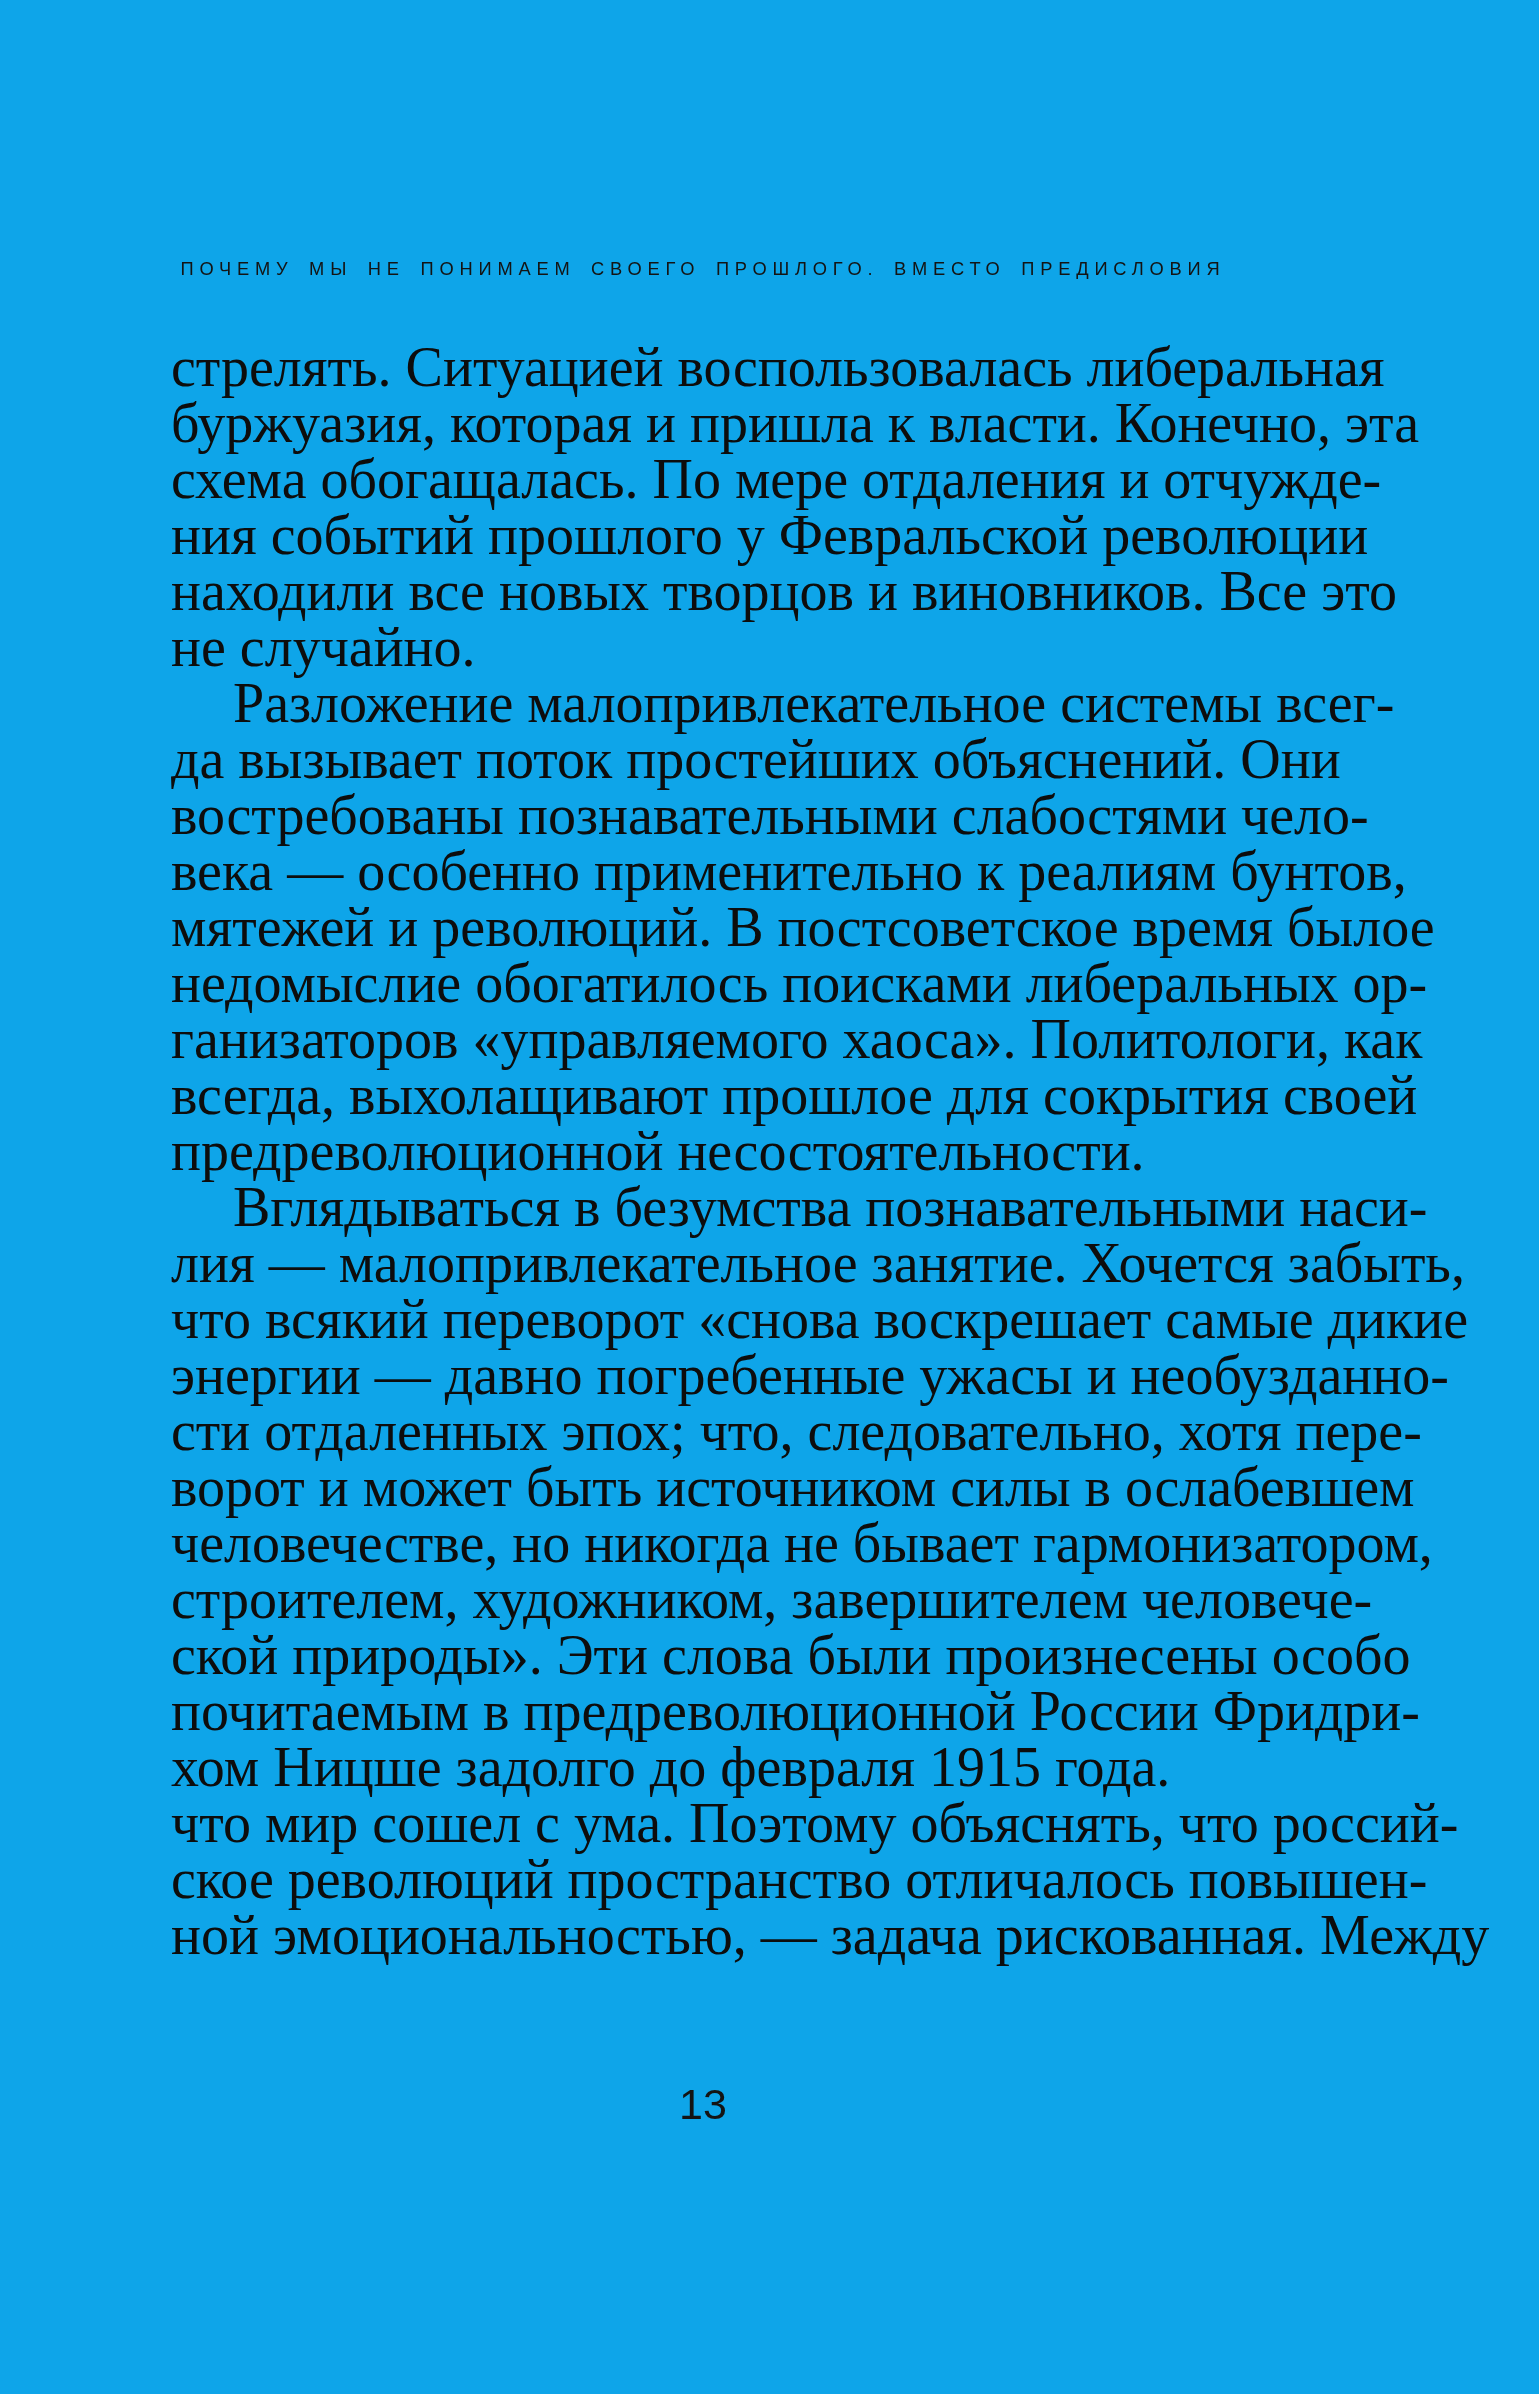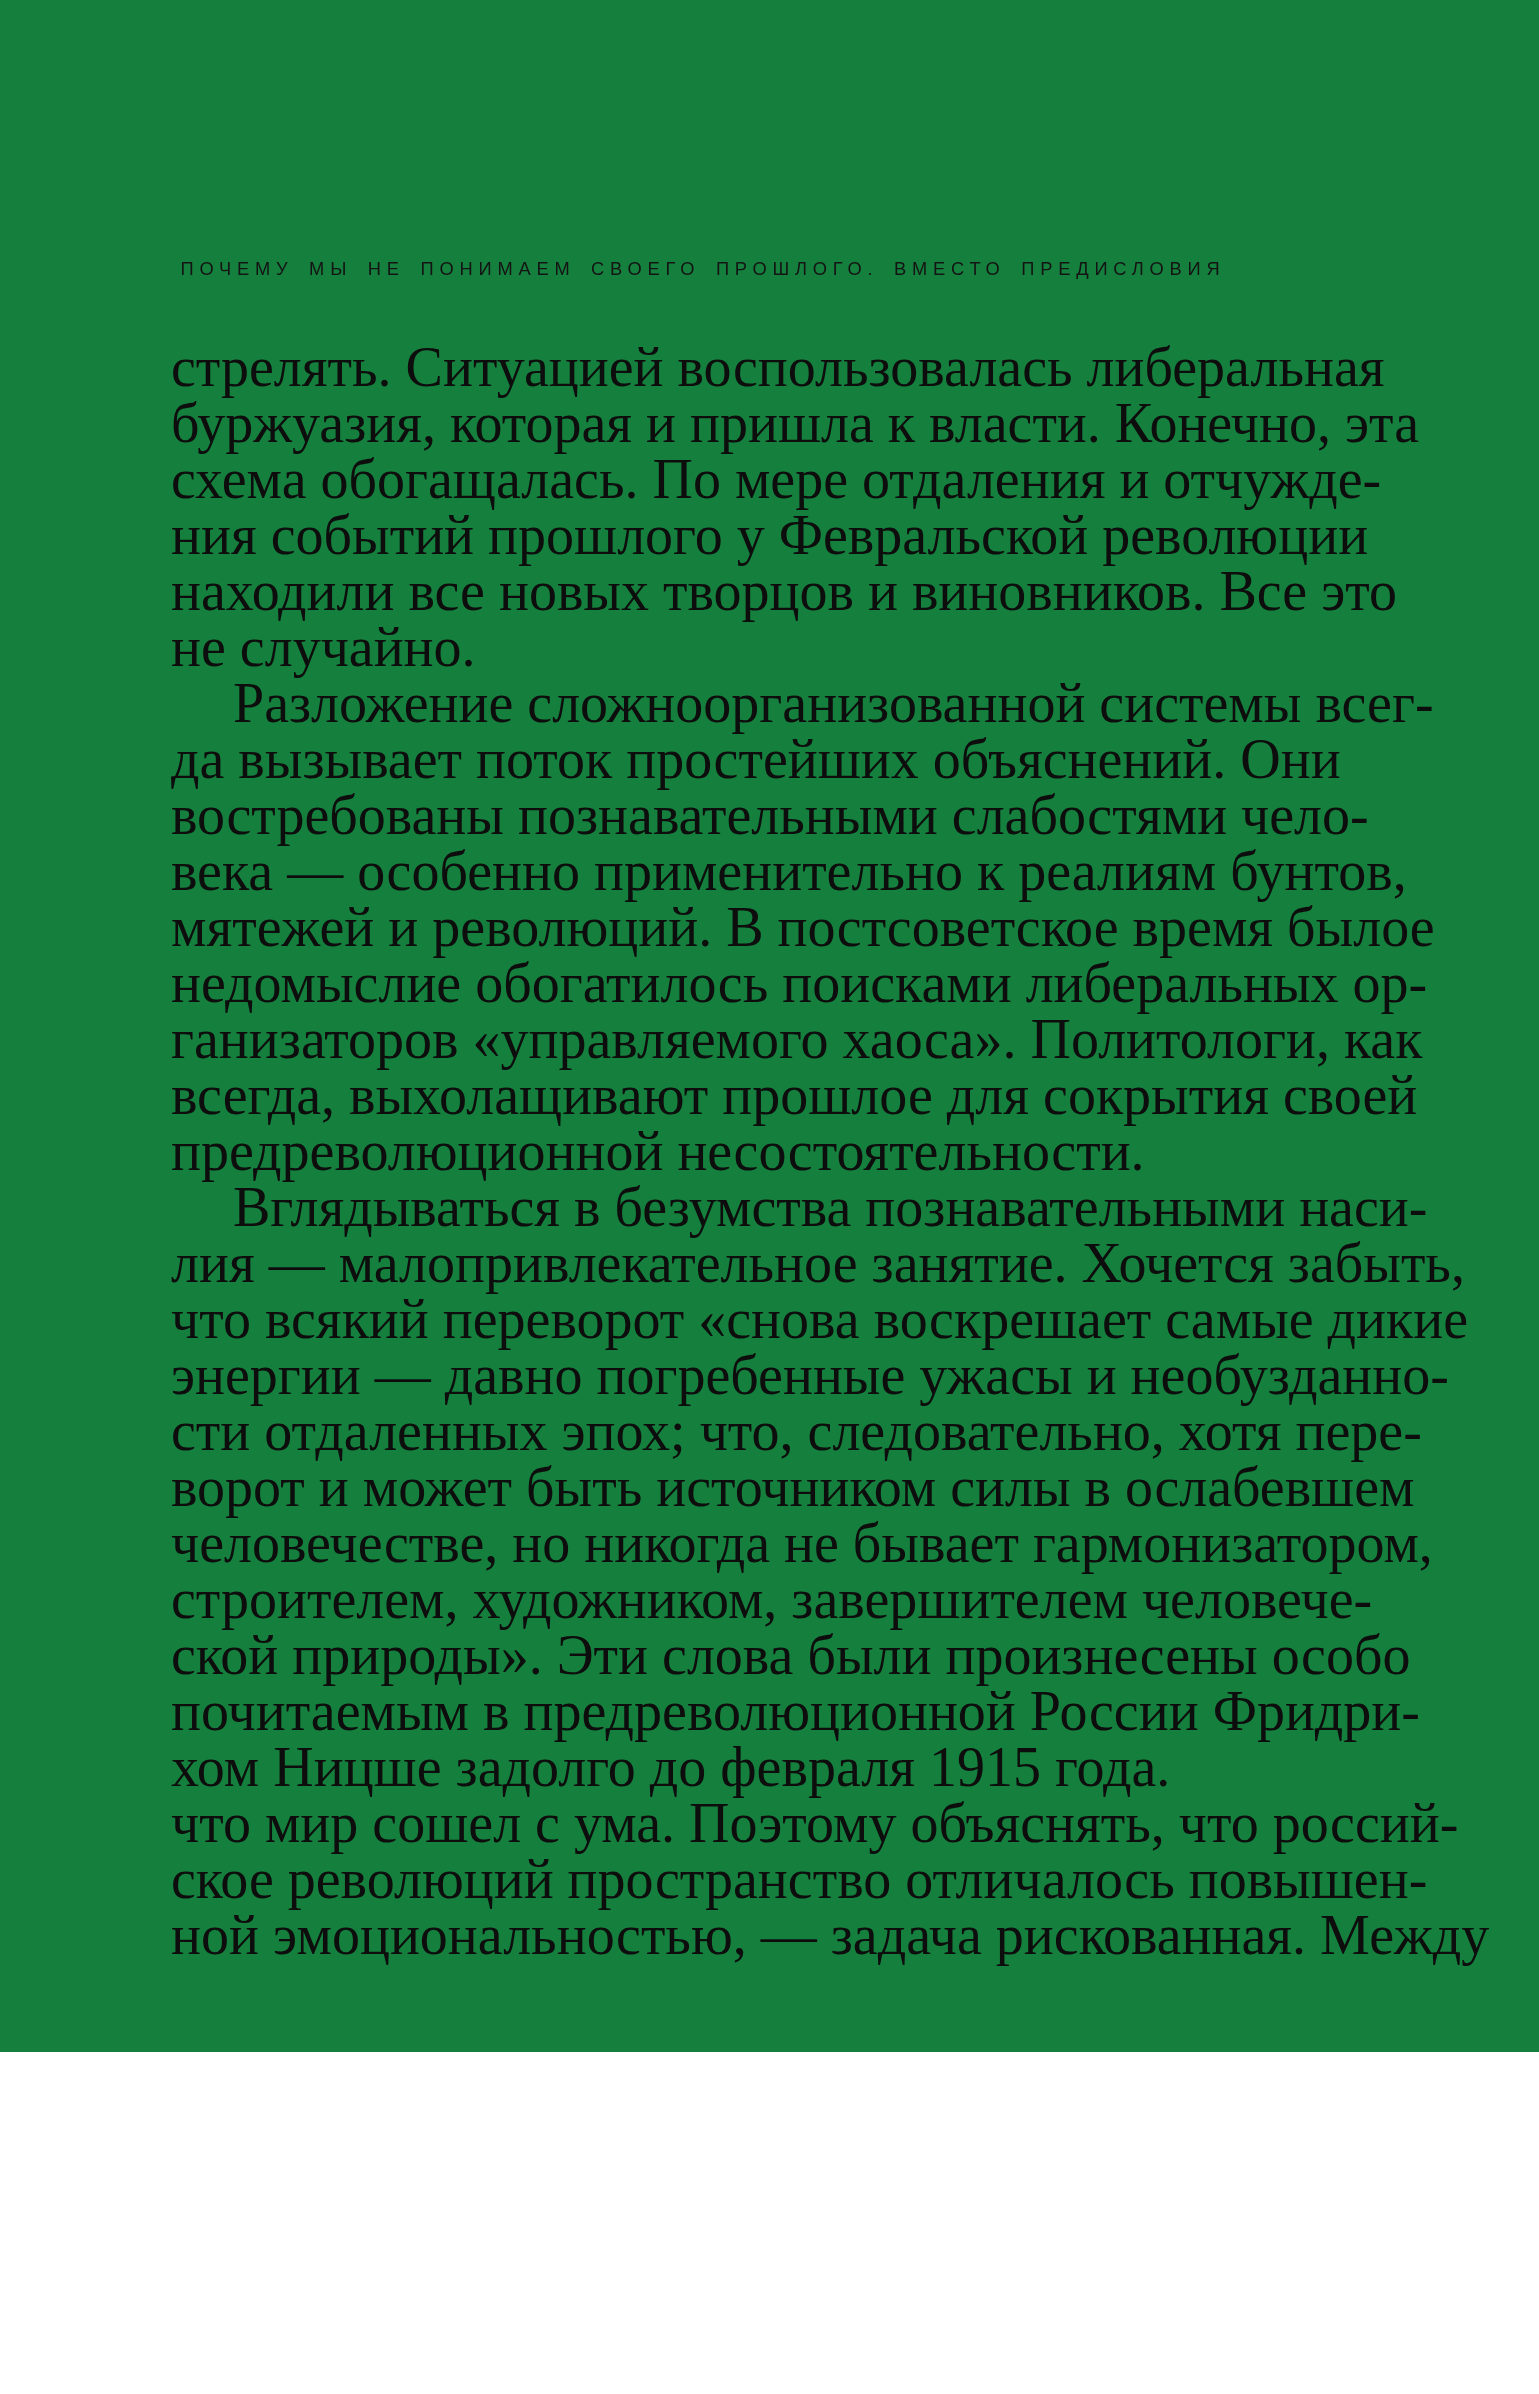--- a/index.html
+++ b/index.html
@@ -3,22 +3,22 @@
 <meta charset="utf-8">
 <style>
   html, body {
     margin: 0;
     padding: 0;
     background: #ffffff;
   }
   .page {
     position: relative;
     width: 1539px;
-    height: 2052px;
-    background: #15803d;
+    height: 2394px;
+    background: #0ea5e9;
     overflow: hidden;
   }
   .running-header {
     position: absolute;
     left: 171px;
     top: 258px;
     width: 1064px;
     text-align: center;
     font-family: "Liberation Sans", sans-serif;
     font-size: 18.3px;
@@ -67,21 +67,21 @@
 <div class="page">
   <div class="running-header">ПОЧЕМУ МЫ НЕ ПОНИМАЕМ СВОЕГО ПРОШЛОГО. ВМЕСТО ПРЕДИСЛОВИЯ</div>
 
   <div class="text-block">
       <div class="line">стрелять. Ситуацией воспользовалась либеральная</div>
       <div class="line">буржуазия, которая и пришла к власти. Конечно, эта</div>
       <div class="line">схема обогащалась. По мере отдаления и отчужде-</div>
       <div class="line">ния событий прошлого у Февральской революции</div>
       <div class="line">находили все новых творцов и виновников. Все это</div>
       <div class="line para-end">не случайно.</div>
-      <div class="line indent">Разложение сложноорганизованной системы всег-</div>
+      <div class="line indent">Разложение малопривлекательное системы всег-</div>
       <div class="line">да вызывает поток простейших объяснений. Они</div>
       <div class="line">востребованы познавательными слабостями чело-</div>
       <div class="line">века — особенно применительно к реалиям бунтов,</div>
       <div class="line">мятежей и революций. В постсоветское время былое</div>
       <div class="line">недомыслие обогатилось поисками либеральных ор-</div>
       <div class="line">ганизаторов «управляемого хаоса». Политологи, как</div>
       <div class="line">всегда, выхолащивают прошлое для сокрытия своей</div>
       <div class="line para-end">предреволюционной несостоятельности.</div>
       <div class="line indent">Вглядываться в безумства познавательными наси-</div>
       <div class="line">лия — малопривлекательное занятие. Хочется забыть,</div>

